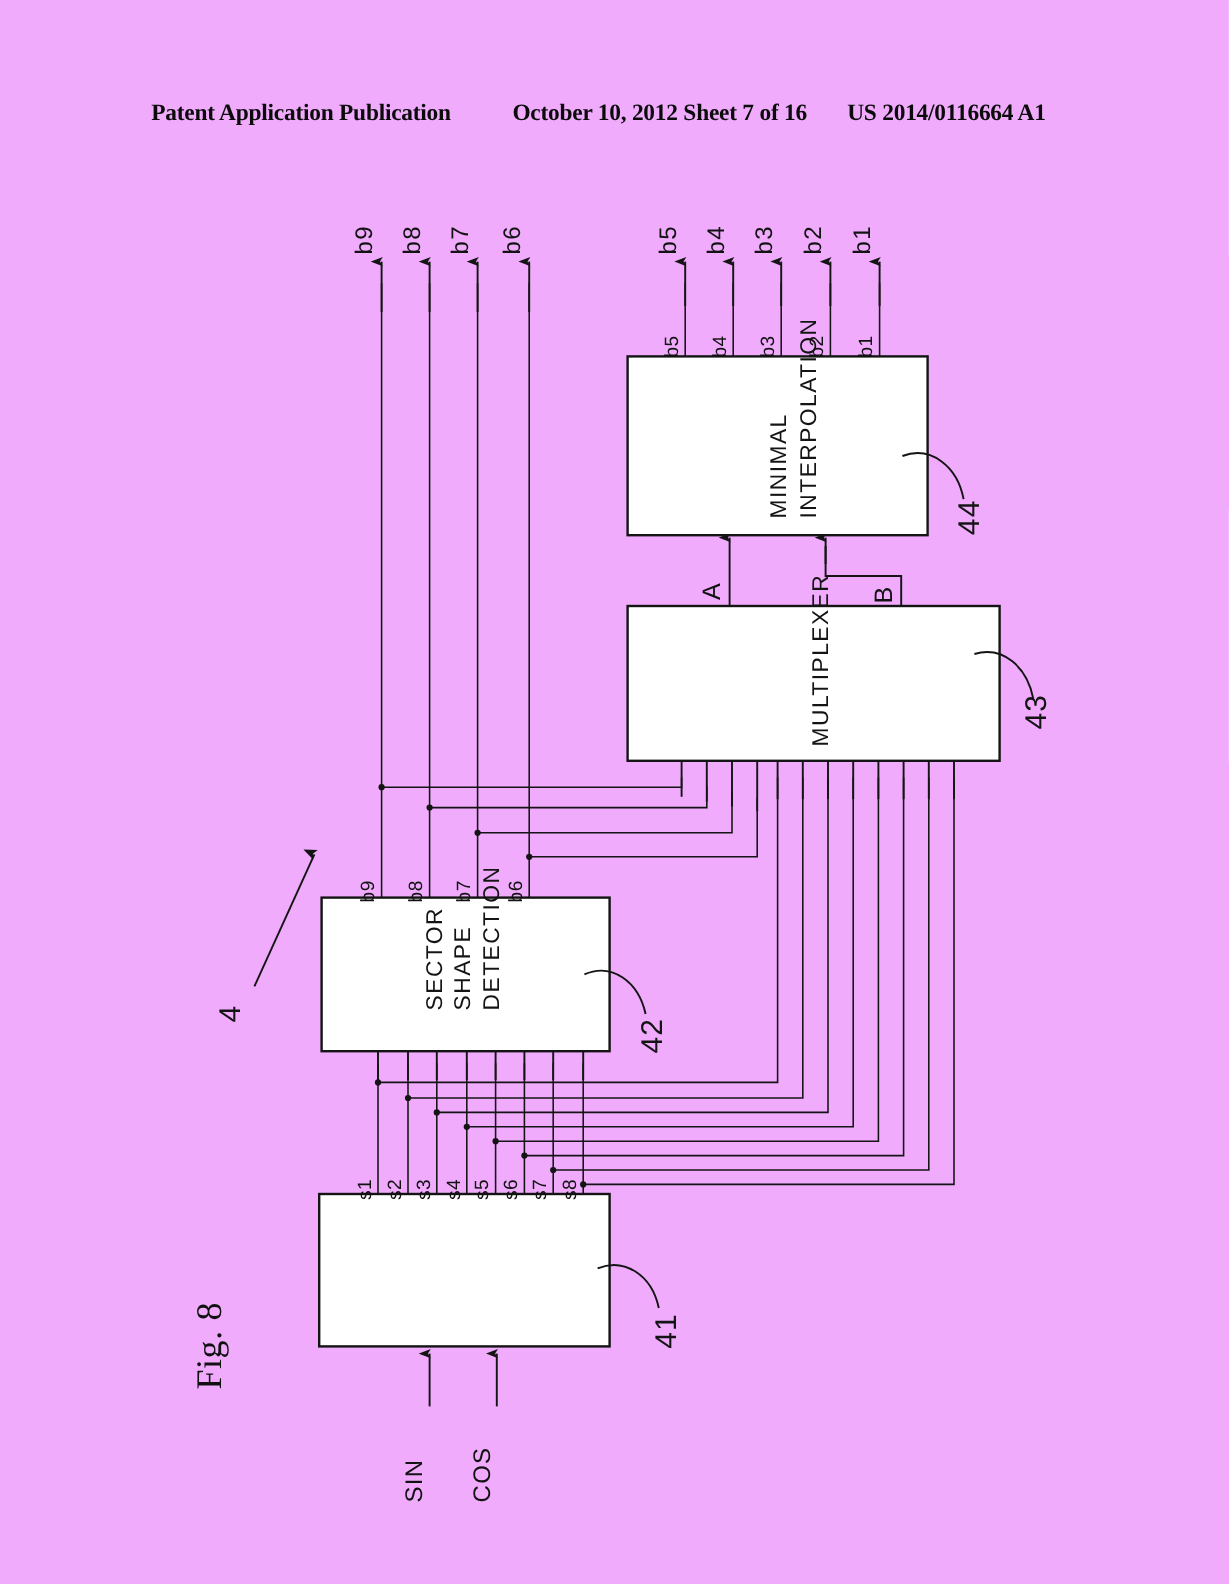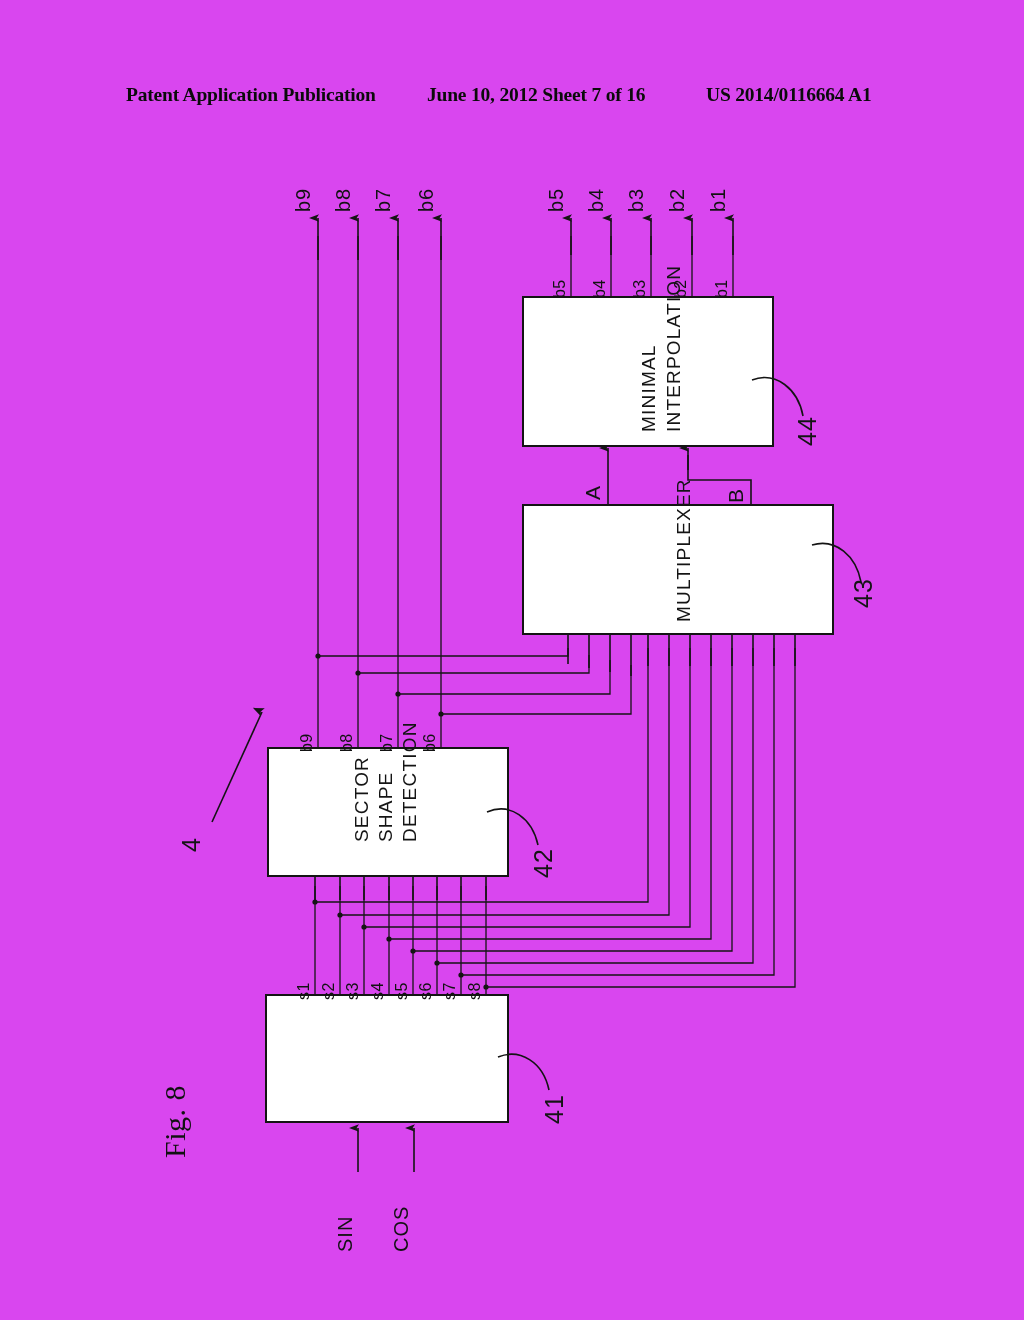--- a/index.html
+++ b/index.html
@@ -12,21 +12,21 @@
     height: 1320px;
     position: relative;
     font-family: "Liberation Serif", serif;
     overflow: hidden;
   }
   #page {
     position: absolute;
     left: 0; top: 0;
     width: 1024px;
     height: 1320px;
-    background: #d946ef;
+    background: #f0abfc;
   }
   
   #header {
     position: absolute;
     left: 0;
     top: 84px;
     width: 1024px;
     height: 28px;
     display: flex;
     align-items: baseline;
@@ -125,21 +125,21 @@
     font-size: 21px;
   }
 </style>
 </head>
 <body>
 
 <div id="page">
 
   <div id="header">
     <span class="h-pub">Patent Application Publication</span>
-    <span class="h-date">June 10, 2012  Sheet 7 of 16</span>
+    <span class="h-date">October 10, 2012  Sheet 7 of 16</span>
     <span class="h-num">US 2014/0116664 A1</span>
   </div>
 
   <div id="fig-label">Fig. 8</div>
 
   <svg id="diagram" width="1024" height="1320" viewBox="0 0 1024 1320">
     <defs>
       <marker id="arrowUp" markerWidth="12" markerHeight="12" refX="5" refY="9" orient="auto" markerUnits="userSpaceOnUse">
         <path d="M5,0 L1.2,10 L5,7.6 L8.8,10 Z" fill="#141414"></path>
       </marker>

